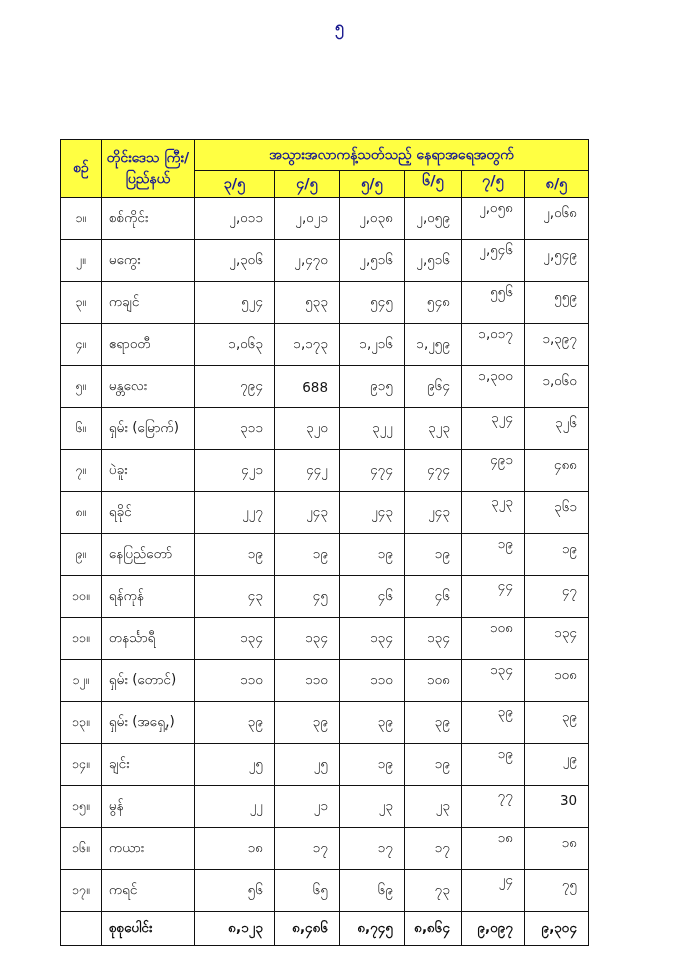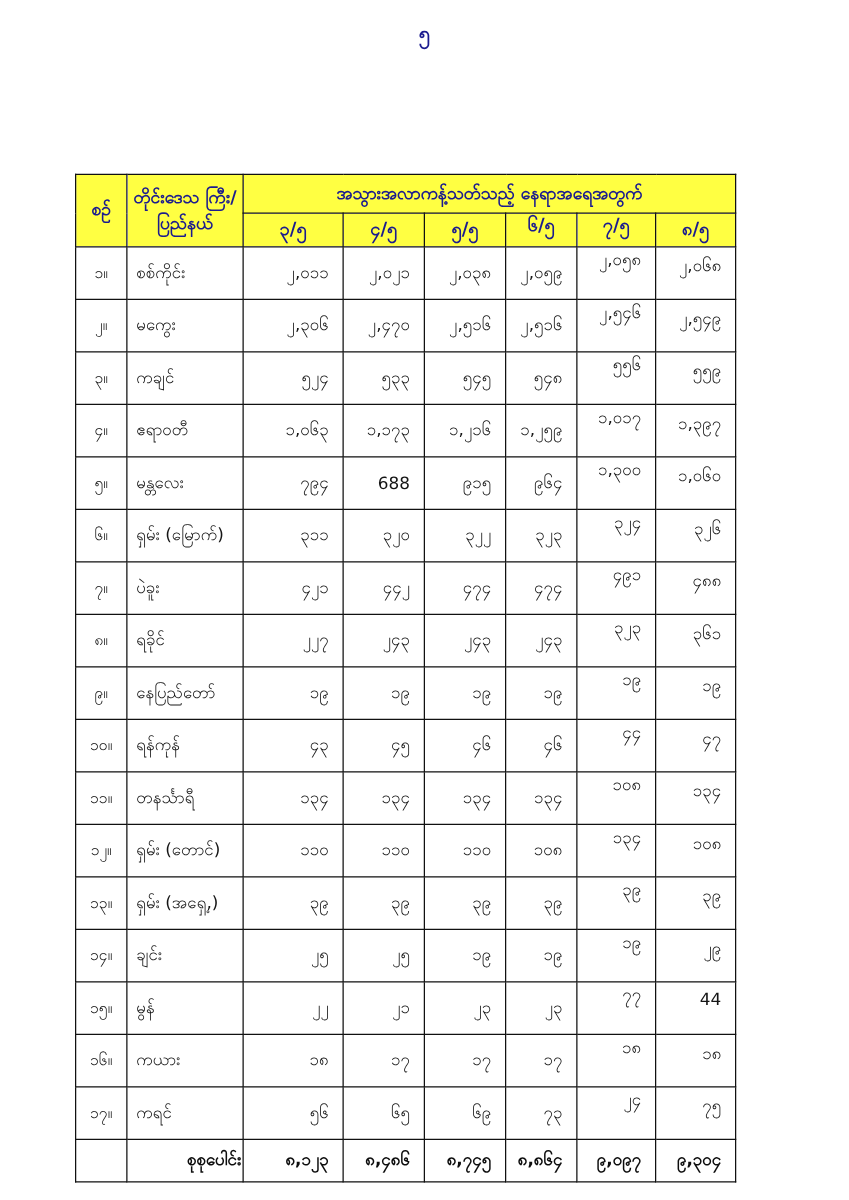--- a/index.html
+++ b/index.html
@@ -59,21 +59,21 @@
   thead tr.hdr-top th { height: 28px; }
   thead tr.hdr-dates th { height: 24px; font-size: 14.5px; margin-left: 33px; }
   thead th.date-hi { vertical-align: top; padding-top: 0; }
   tbody td { height: 34px; font-size: 13.5px; color: #151515; background: #ffffff; }
   tbody td.no { text-align: center; font-size: 12.5px; }
   tbody td.region { text-align: left; padding-left: 7px; font-size: 13.5px; }
   tbody td.val { text-align: right; padding-right: 11px; vertical-align: middle; }
   tbody td.val.c4 { vertical-align: top; padding-top: 1px; margin-top: 44px; }
   tbody td.val.c5 { vertical-align: top; padding-top: 6px; border-radius: 14px; }
   tfoot td { height: 31px; font-weight: bold; font-size: 13.5px; color: #0d0d0d; }
-  tfoot td.total-label { text-align: right; padding-left: 7px; }
+  tfoot td.total-label { text-align: left; padding-left: 7px; }
   tfoot td.val { text-align: right; padding-right: 11px; }
 </style>
 </head>
 <body>
 
 <div class="page-num">၅</div>
 
 <div class="heading">
 </div>
 
@@ -245,21 +245,21 @@
     <td class="val c5">၂၉</td>
   </tr>
       <tr>
     <td class="no">၁၅။</td>
     <td class="region">မွန်</td>
     <td class="val c0">၂၂</td>
     <td class="val c1">၂၁</td>
     <td class="val c2">၂၃</td>
     <td class="val c3">၂၃</td>
     <td class="val c4">၇၇</td>
-    <td class="val c5">44</td>
+    <td class="val c5">30</td>
   </tr>
       <tr>
     <td class="no">၁၆။</td>
     <td class="region">ကယား</td>
     <td class="val c0">၁၈</td>
     <td class="val c1">၁၇</td>
     <td class="val c2">၁၇</td>
     <td class="val c3">၁၇</td>
     <td class="val c4">၁၈</td>
     <td class="val c5">၁၈</td>

